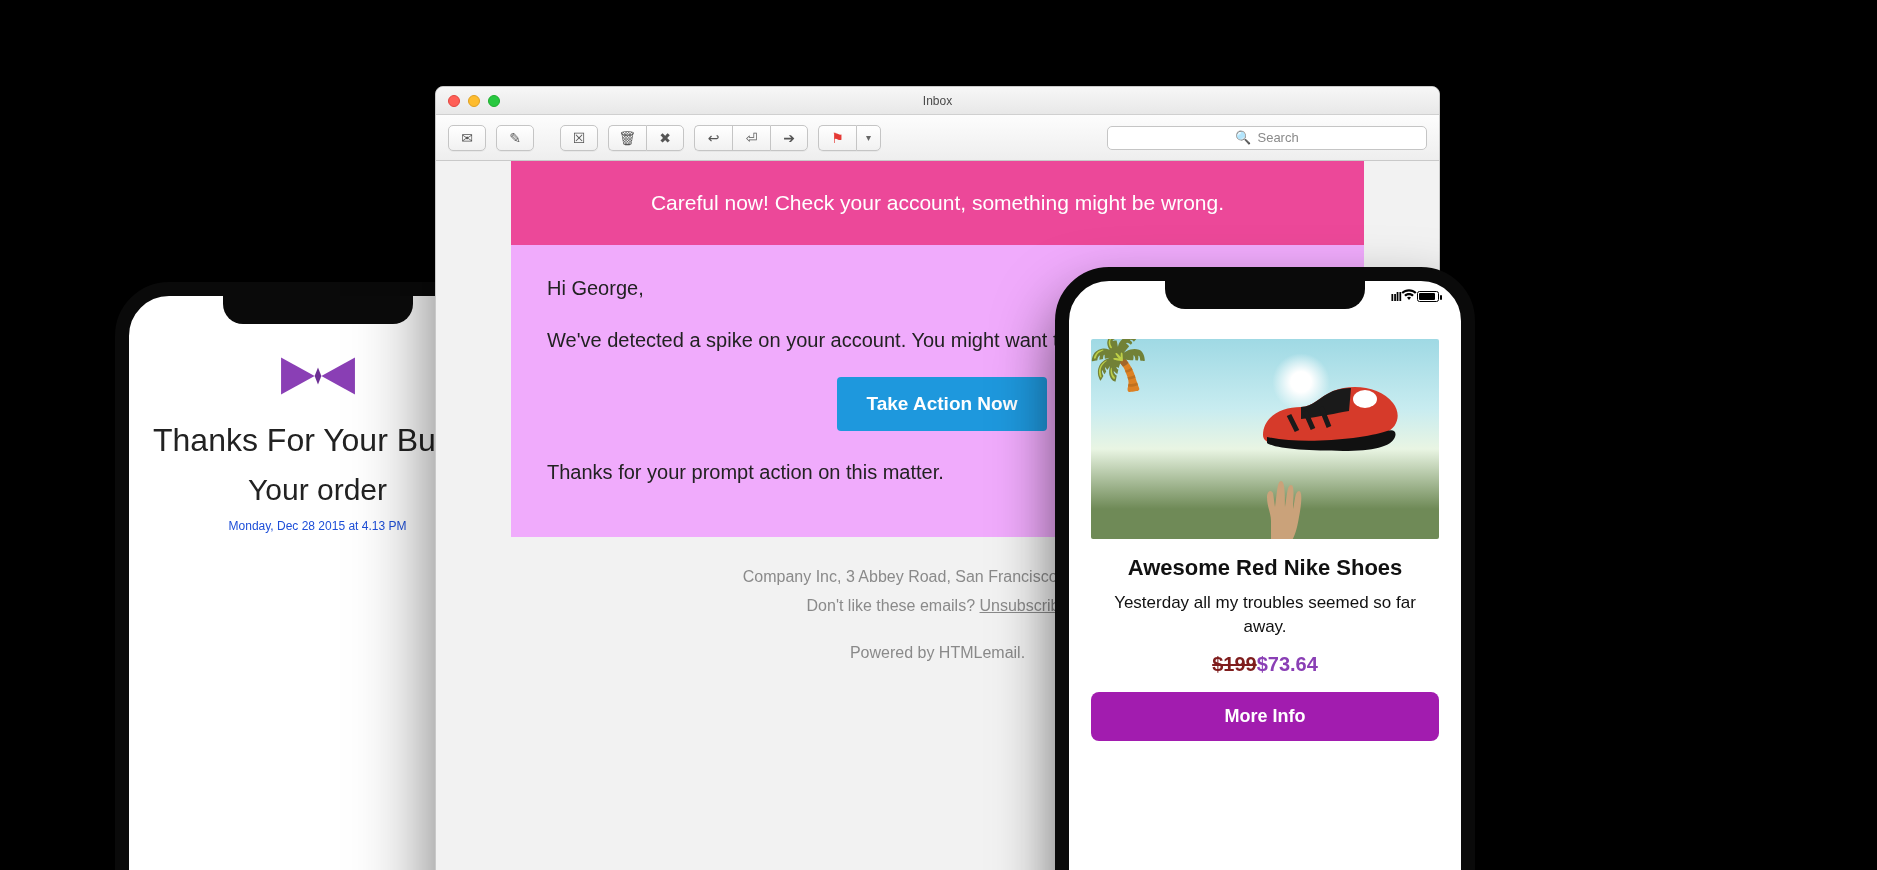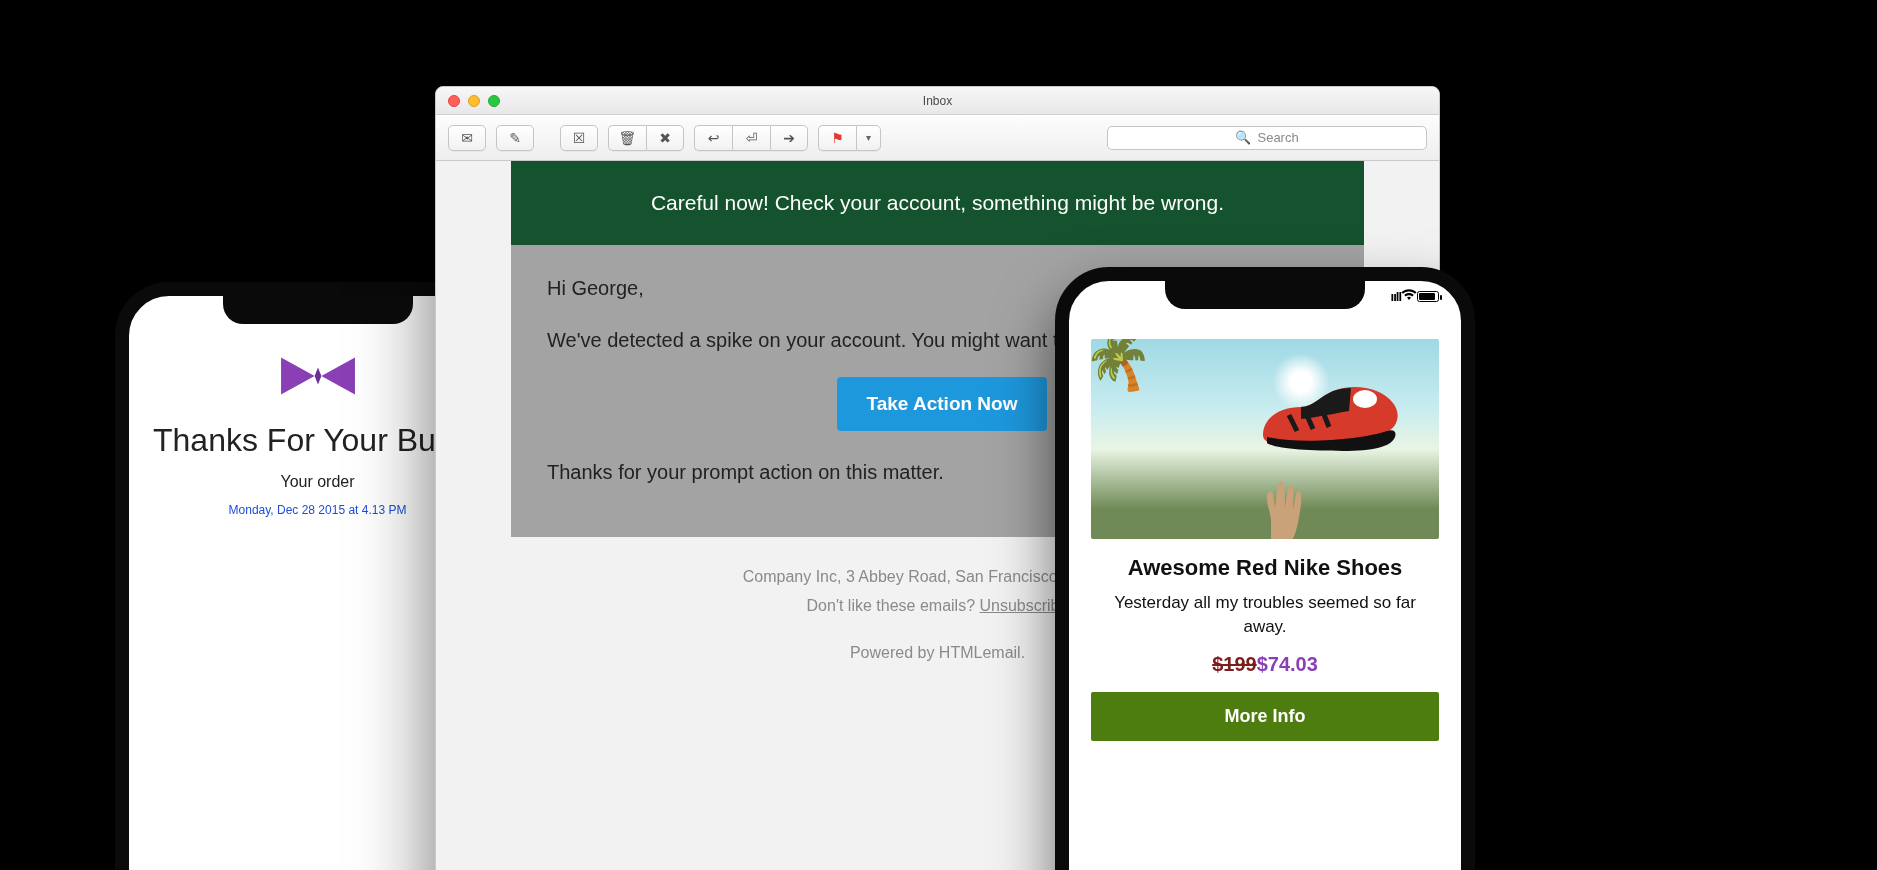--- a/index.html
+++ b/index.html
@@ -20,21 +20,21 @@
   .phone-left .notch {
     position: absolute; top: -2px; left: 50%; transform: translateX(-50%);
     width: 190px; height: 30px; background: #0a0a0a;
     border-bottom-left-radius: 20px; border-bottom-right-radius: 20px;
     z-index: 5;
   }
   .phone-left .content { padding: 56px 24px 0 24px; text-align: center; }
   .bowtie { width: 84px; height: 48px; margin: 0 auto 22px auto; display:flex; justify-content:center; align-items:center; }
   .bowtie svg { width: 84px; height: 48px; }
   .receipt-title { font-size: 32px; font-weight: 400; color: #222; margin-bottom: 14px; white-space: nowrap; }
-  .receipt-sub   { font-size: 16px; color: #222; margin-bottom: 12px; text-align: center; }
+  .receipt-sub   { font-size: 30px; color: #222; margin-bottom: 12px; text-align: center; }
   .receipt-date  { font-size: 12px; color: #1d4ed8; margin-bottom: 24px; white-space: nowrap; }
   .receipt-list  { text-align: left; }
   .receipt-list .row { padding: 9px 0; border-top: 1px solid #e7e7e7; font-size: 17px; color: #222; }
   .receipt-list .row.muted { color: #9a9a9a; }
 
   
   .mac-window {
     position: absolute;
     left: 435px; top: 86px;
     width: 1005px; height: 900px;
@@ -79,26 +79,26 @@
   .search-wrap { margin-left: auto; }
   .search {
     width: 320px; height: 24px; border-radius: 5px;
     border: 1px solid #c5c5c5; background: #fff;
     display: flex; align-items: center; justify-content: center;
     color: #8a8a8a; font-size: 13px; gap: 6px;
   }
 
   .mac-body { padding: 0; background:#f2f2f2; }
   .warning-banner {
-    background: #14532d; color: #fff; text-align: center;
+    background: #ec4899; color: #fff; text-align: center;
     font-size: 21px; padding: 30px 20px;
     margin: 0 75px;
   }
   .email-card {
-    background: #a3a3a3; margin: 0 75px; padding: 28px 36px 28px 36px;
+    background: #f0abfc; margin: 0 75px; padding: 28px 36px 28px 36px;
   }
   .email-card p { font-size: 20px; color: #222; line-height: 1.5; margin-bottom: 22px; white-space: nowrap; overflow: hidden; }
   .cta-row { text-align: center; margin: 10px 0 26px 0; }
   .cta {
     display: inline-block; background: #1e98dd; color: #fff;
     font-size: 19px; font-weight: 600; padding: 16px 30px; border-radius: 4px; margin-left: 9px;
   }
   .email-footer { text-align: center; color: #8a8a8a; font-size: 16px; padding: 26px 20px 0 20px; line-height: 1.8; }
   .email-footer .unsub { text-decoration: underline; }
 
@@ -137,22 +137,22 @@
   .shoe svg { width:150px; height:92px; }
   .hand { position:absolute; bottom:-24px; left:42%; width:78px; height:90px; }
   .hand svg { width:78px; height:90px; }
 
   .prod-title { font-size: 22px; font-weight: 700; color:#111; margin-top: 16px; }
   .prod-desc  { font-size: 17px; color:#111; margin-top: 10px; line-height:1.4; padding: 0 6px; }
   .price-row  { margin-top: 14px; font-size: 20px; font-weight:700; }
   .price-old  { color:#7f1d1d; text-decoration: line-through; margin-right:0; }
   .price-new  { color:#8a3fb5; }
   .more-btn {
-    margin-top: 16px; background:#4d7c0f; color:#fff; font-weight:700;
-    font-size:18px; padding: 14px 0; border-radius:2px;
+    margin-top: 16px; background:#a21caf; color:#fff; font-weight:700;
+    font-size:18px; padding: 14px 0; border-radius:8px;
   }
 </style>
 </head>
 <body>
 
 <div class="stage">
 
   <div class="phone-left">
     <div class="notch"></div>
     <div class="content">
@@ -274,19 +274,19 @@
         </div>
         <div class="hand">
           <svg viewBox="0 0 78 90">
             <path d="M34 90 L34 48 C34 40 30 34 30 24 C30 18 34 16 36 20 L38 34 C40 22 40 8 44 8 C48 8 48 22 48 34 C50 24 50 12 54 12 C58 12 56 26 56 36 C58 28 58 18 62 18 C66 18 64 34 62 44 C60 56 58 64 52 72 L52 90 Z" fill="#caa27a"></path>
           </svg>
         </div>
       </div>
       <div class="prod-title">Awesome Red Nike Shoes</div>
       <div class="prod-desc">Yesterday all my troubles seemed so far away.</div>
       <div class="price-row">
-        <span class="price-old">$199</span><span class="price-new">$74.03</span>
+        <span class="price-old">$199</span><span class="price-new">$73.64</span>
       </div>
       <div class="more-btn">More Info</div>
     </div>
   </div>
 
 </div>
 
 </body></html>

